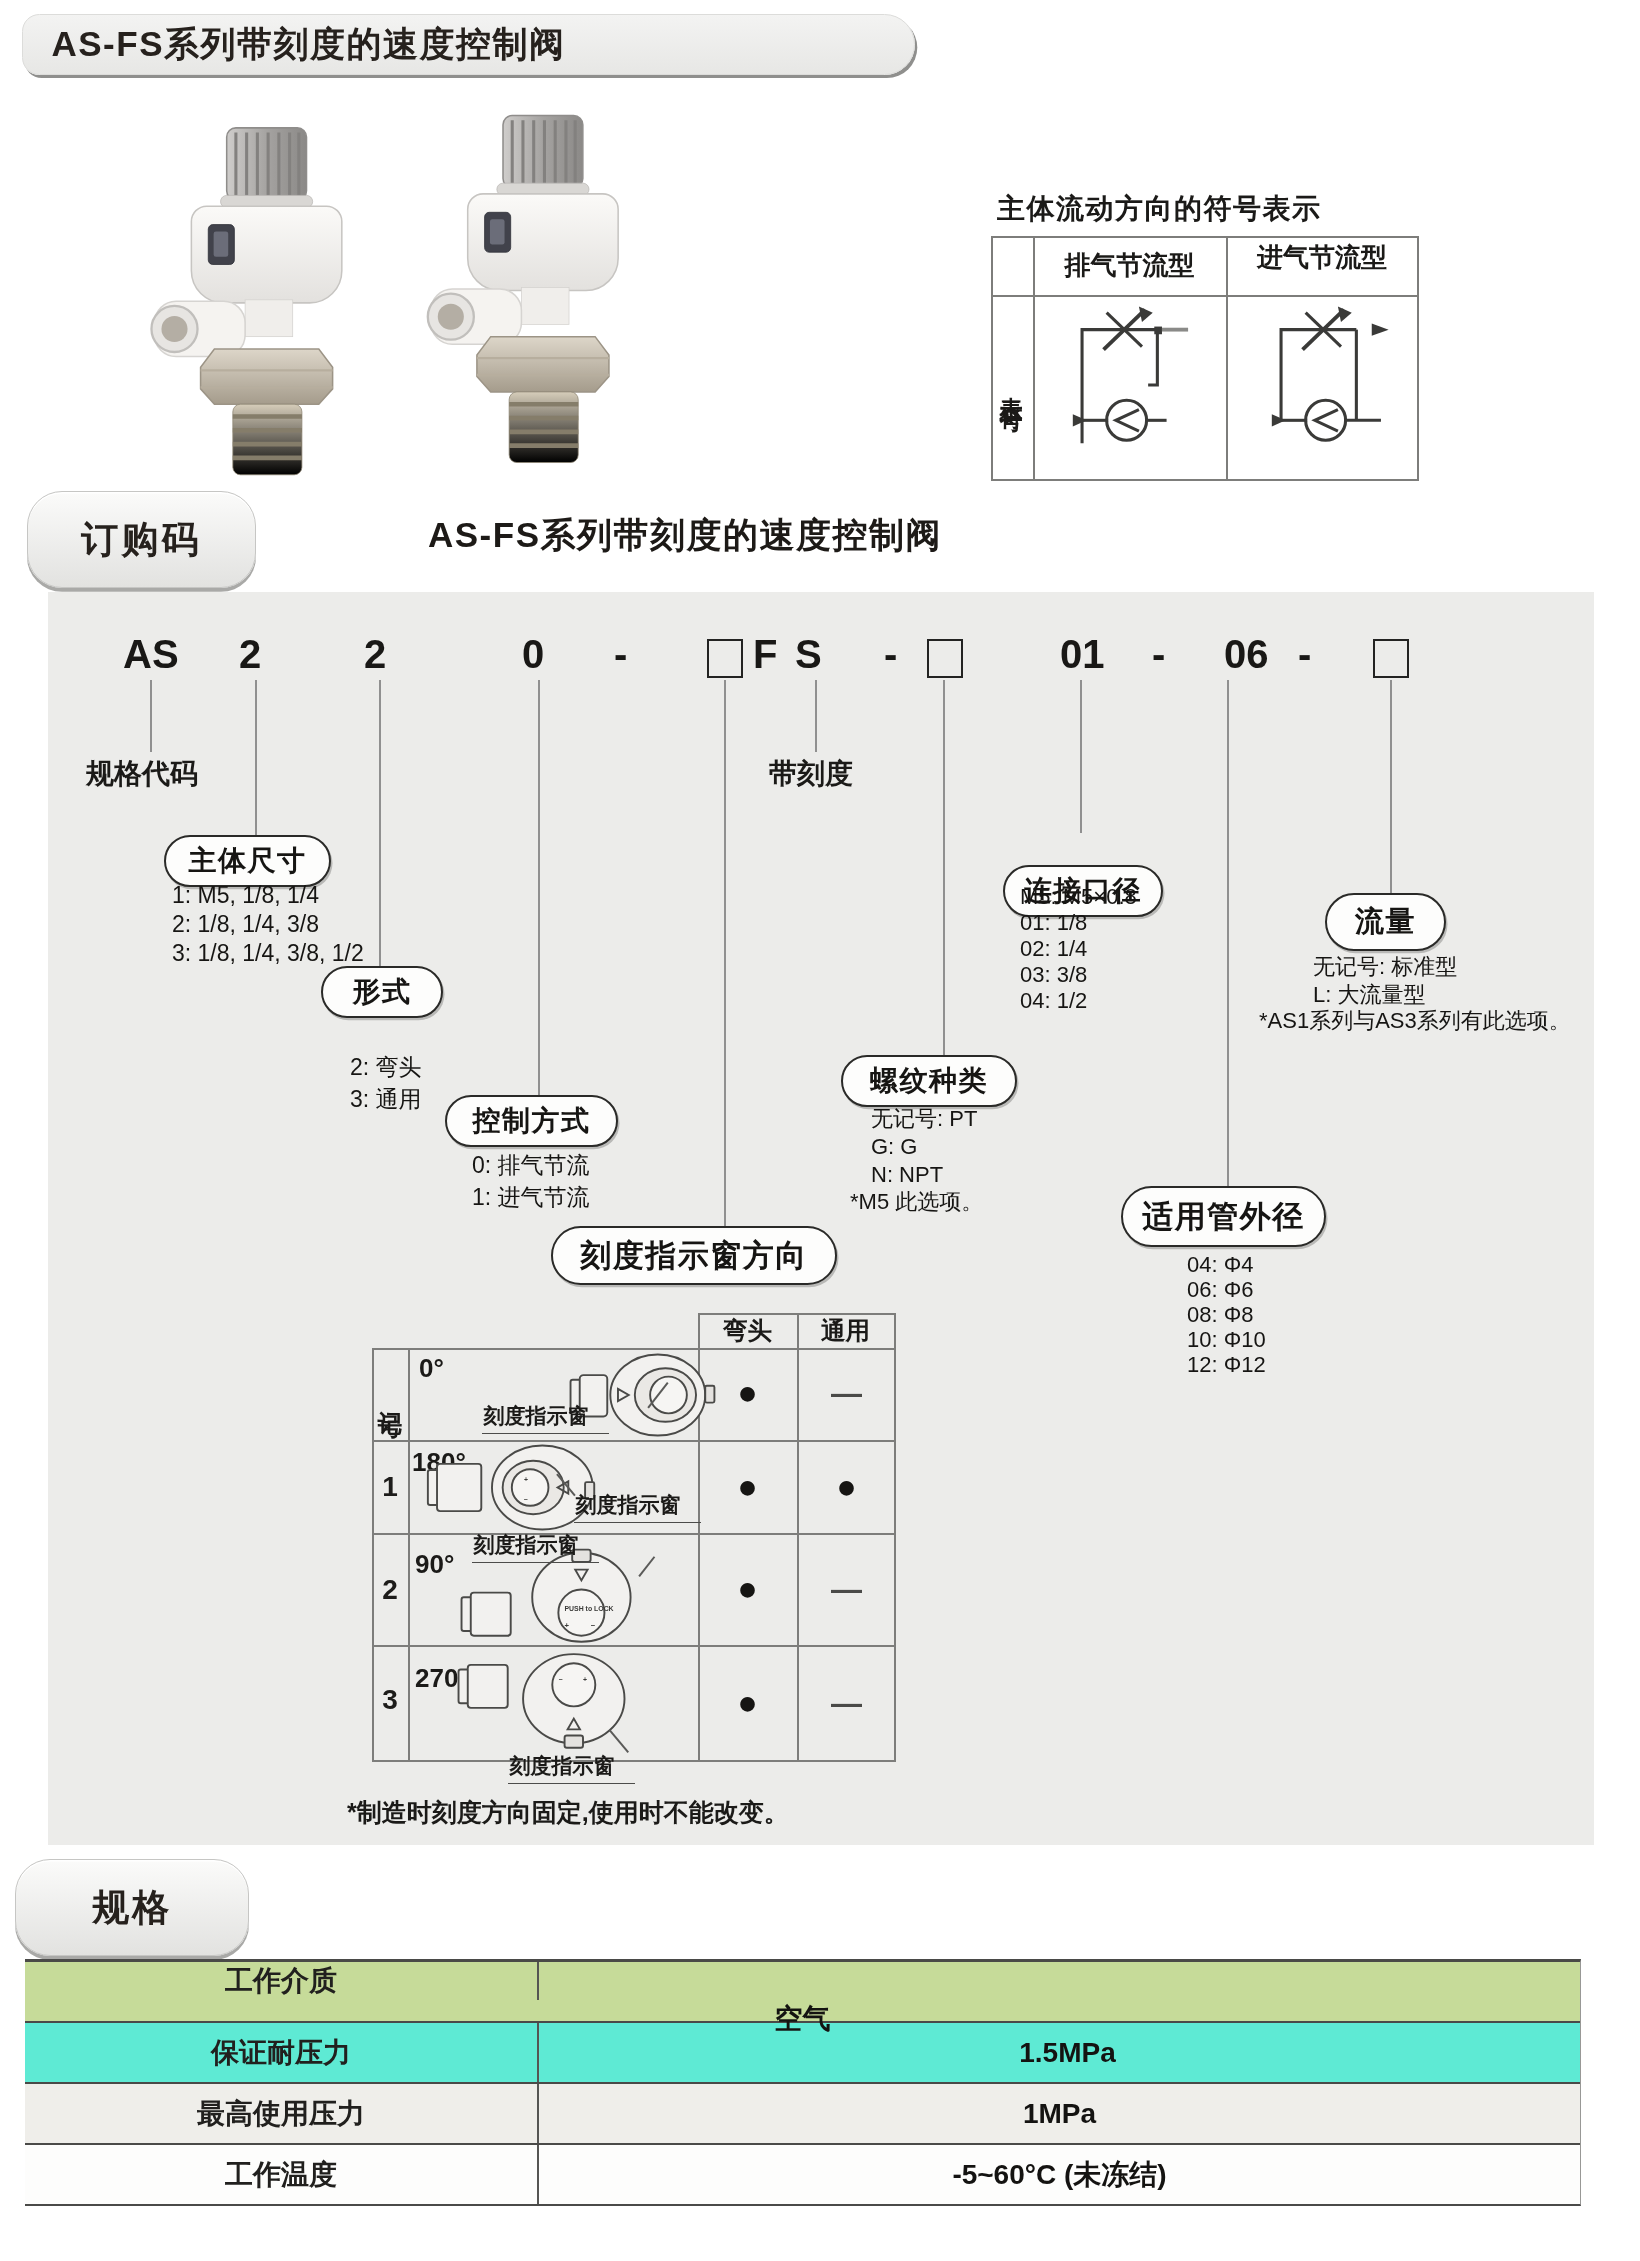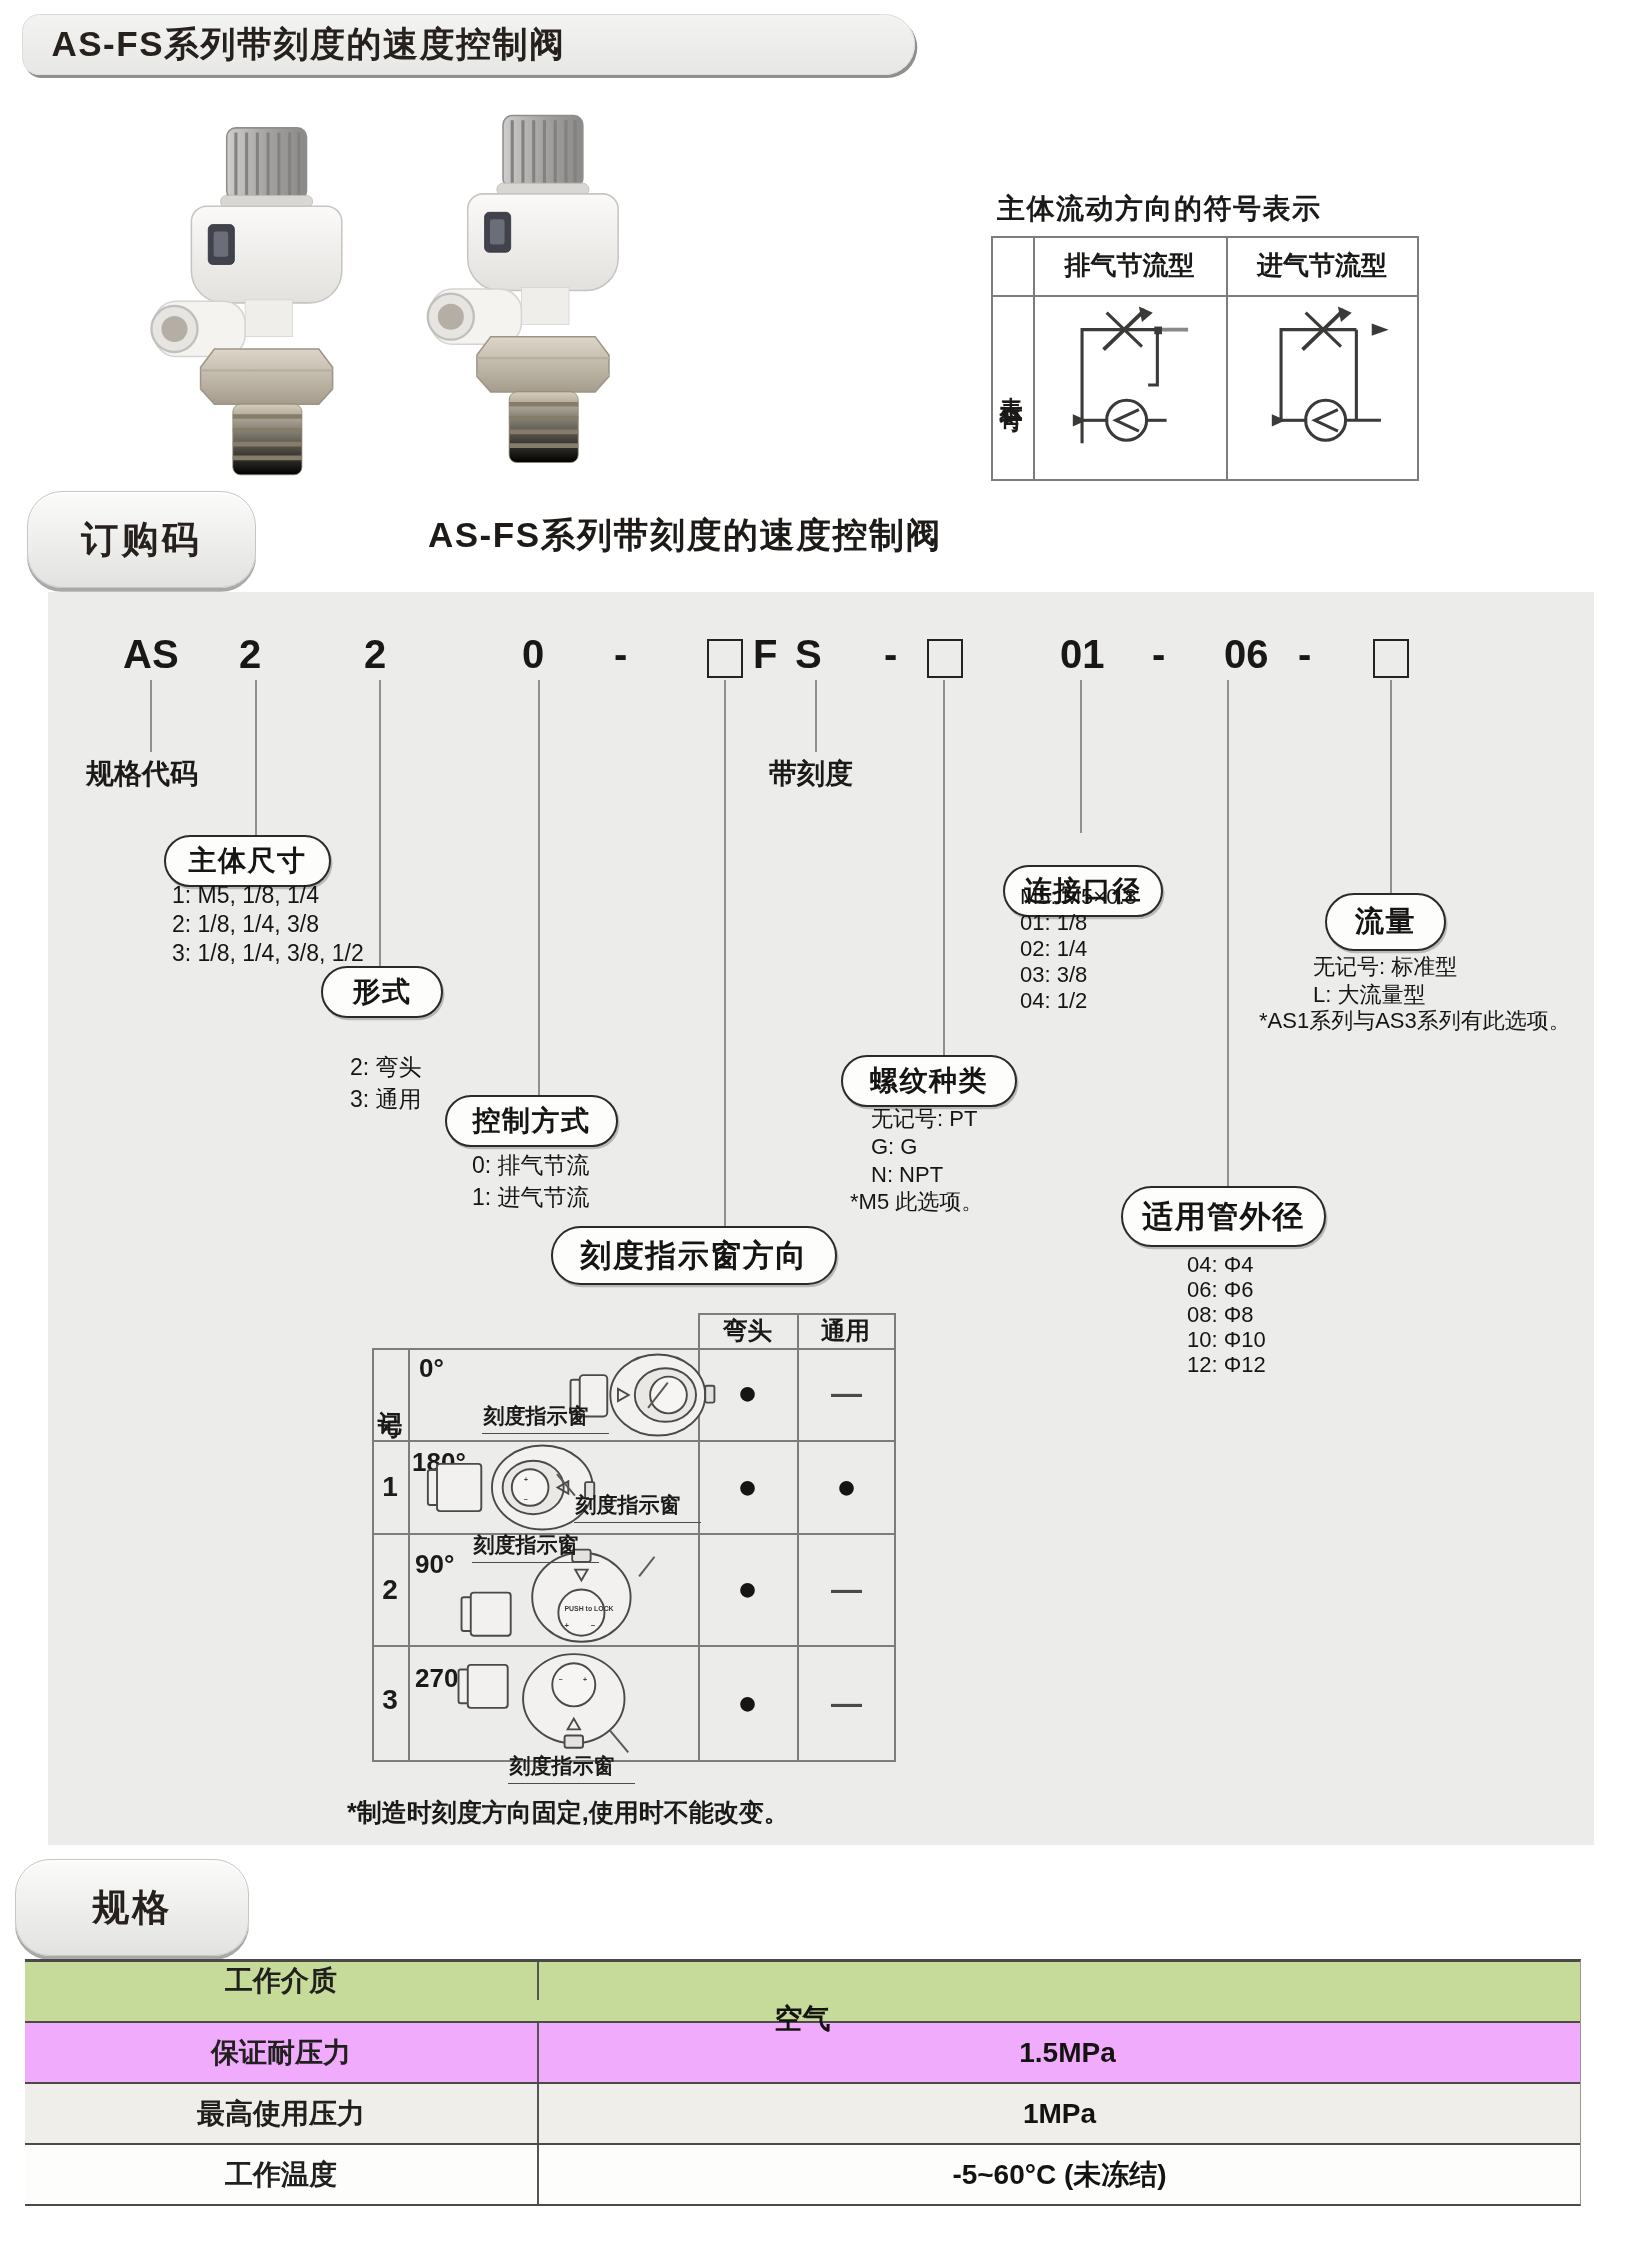--- a/index.html
+++ b/index.html
@@ -121,21 +121,21 @@
 
   <div class="flowtitle" style="left:997px;top:190px;">主体流动方向的符号表示</div>
   <div class="vlineT" style="left:991px;top:236px;height:244px;"></div>
   <div class="vlineT" style="left:1033px;top:236px;height:244px;"></div>
   <div class="vlineT" style="left:1226px;top:236px;height:244px;"></div>
   <div class="vlineT" style="left:1417px;top:236px;height:244px;"></div>
   <div class="hline" style="left:991px;top:236px;width:428px;"></div>
   <div class="hline" style="left:991px;top:295px;width:428px;"></div>
   <div class="hline" style="left:991px;top:479px;width:428px;"></div>
   <div class="cellt" style="left:1033px;top:236px;width:193px;height:58px;font-size:26px;">排气节流型</div>
-  <div class="cellt" style="left:1226px;top:236px;width:192px;height:58px;font-size:26px;">进气节流型</div>
+  <div class="cellt" style="left:1226px;top:228px;width:192px;height:58px;font-size:26px;">进气节流型</div>
   <div class="cellt vert" style="left:991px;top:295px;width:42px;height:184px;font-size:23px;">表示符号</div>
 
   <svg style="left:1059px;top:305px;" width="146" height="163" viewBox="0 0 190 212">
     <g fill="none" stroke="#3a3a38" stroke-width="4">
       <path d="M30,180 V32 H128"></path>
       <path d="M128,32 V104 H116"></path>
       <path d="M30,150 H64"></path>
       <circle cx="88" cy="150" r="26"></circle>
       <path d="M114,150 H140"></path>
       <path d="M104,136 L74,150 L104,164"></path>
@@ -353,21 +353,21 @@
 
   <div class="abs badge" style="left:15.3px;top:1859px;width:232px;height:95px;">
     <span>规格</span>
   </div>
 
   <div class="abs spec">
     <div class="spec-row" style="background:#c6db99;flex-direction:column;">
       <div class="spec-name">工作介质</div>
       <div class="spec-val">空气</div>
     </div>
-    <div class="spec-row" style="background:#f0abfc;gap:16px;">
+    <div class="spec-row" style="background:#5eead4;gap:16px;">
       <div class="spec-name">保证耐压力</div>
       <div class="spec-val">1.5MPa</div>
     </div>
     <div class="spec-row" style="background:#efeeea;">
       <div class="spec-name">最高使用压力</div>
       <div class="spec-val">1MPa</div>
     </div>
     <div class="spec-row" style="background:#fdfdfc;">
       <div class="spec-name">工作温度</div>
       <div class="spec-val">-5~60°C (未冻结)</div>

